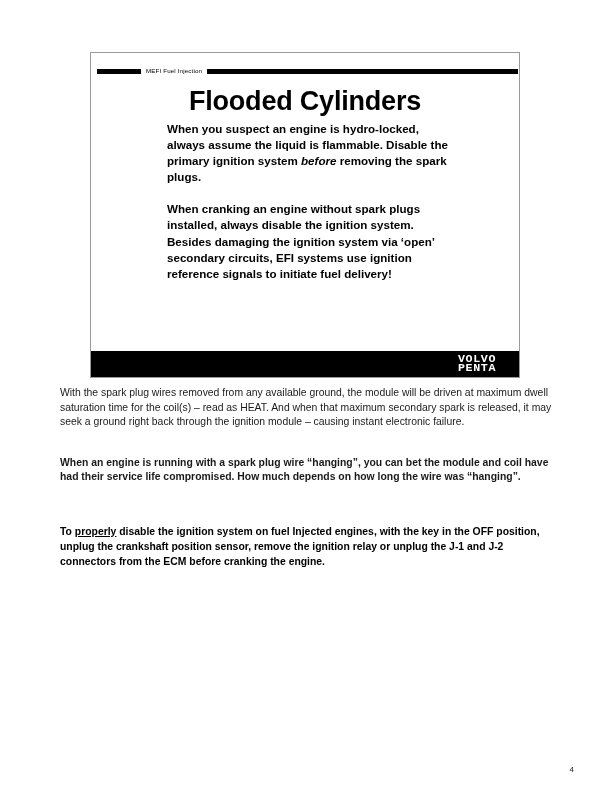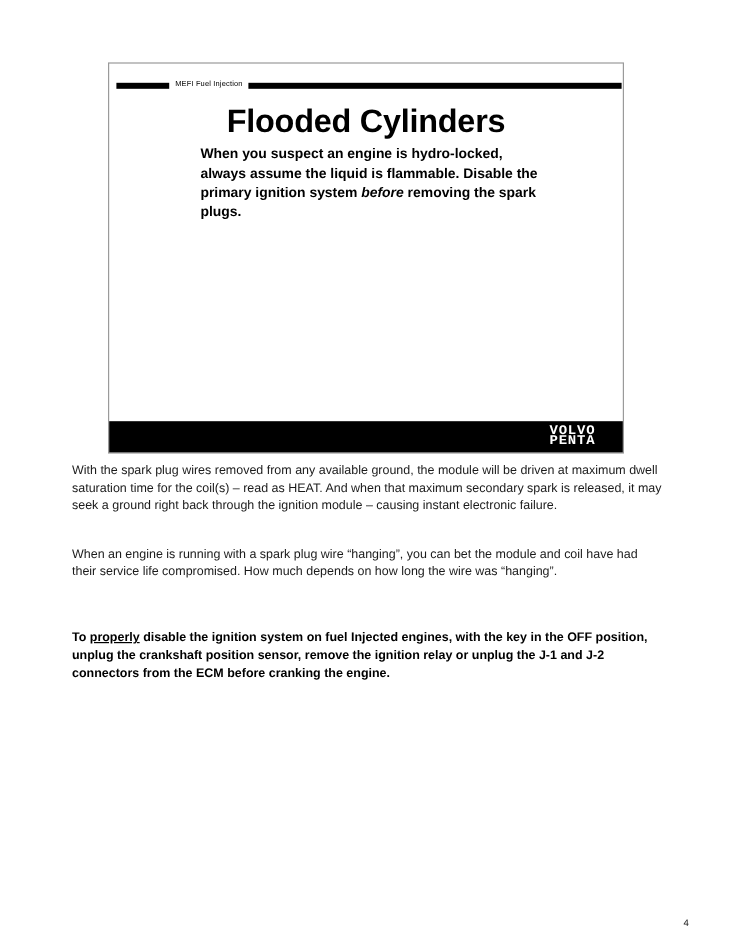--- a/index.html
+++ b/index.html
@@ -123,20 +123,21 @@
     width: 492px;
     font-size: 10.4px;
     line-height: 14.6px;
     color: #1a1a1a;
   }
   .prose p {
     margin: 0 0 4px 0;
   }
   .prose p.gap {
     margin-top: 26px;
+    font-weight: bold;
   }
   .prose p.bold {
     font-weight: bold;
     color: #000000;
     line-height: 14.9px;
     margin-bottom: 5px;
     margin-top: 40px;
   }
   .prose u {
     text-decoration: underline;
@@ -158,20 +159,21 @@
   <div class="slide-header">
     <div class="hdr-rule-left"></div>
     <div class="hdr-label">MEFI Fuel Injection</div>
     <div class="hdr-rule-right"></div>
   </div>
 
   <div class="slide-title">Flooded Cylinders</div>
 
   <div class="slide-body">
     <p><span>When you suspect an engine is hydro-locked, always assume the liquid is flammable.  Disable the primary ignition system </span><em>before</em><span> removing the spark plugs.</span></p>
+    <p>When cranking an engine without spark plugs installed, always disable the ignition system.  Besides damaging the ignition system via ‘open’ secondary circuits, EFI systems use ignition reference signals to initiate fuel delivery!</p>
   </div>
 
   <div class="slide-footer">
     <div class="volvo-logo">
       <span>VOLVO</span>
       <span>PENTA</span>
     </div>
   </div>
 
 </div>

